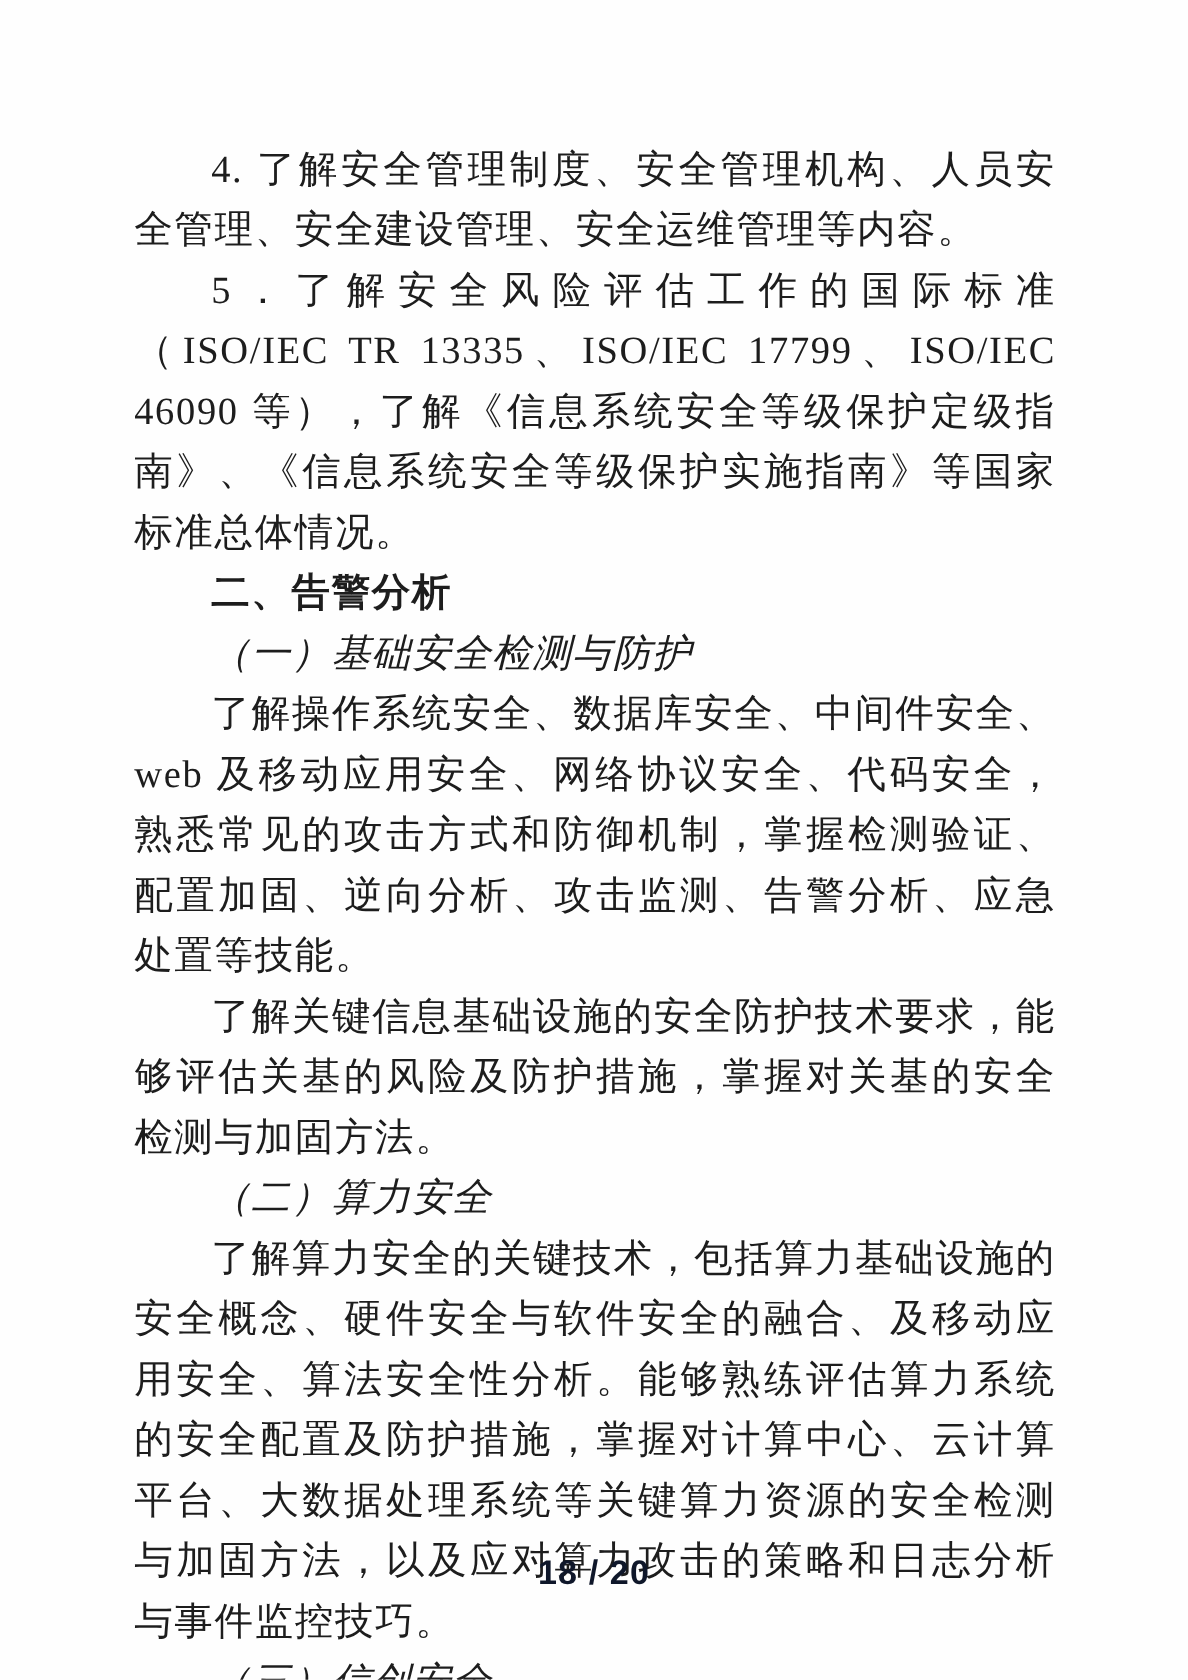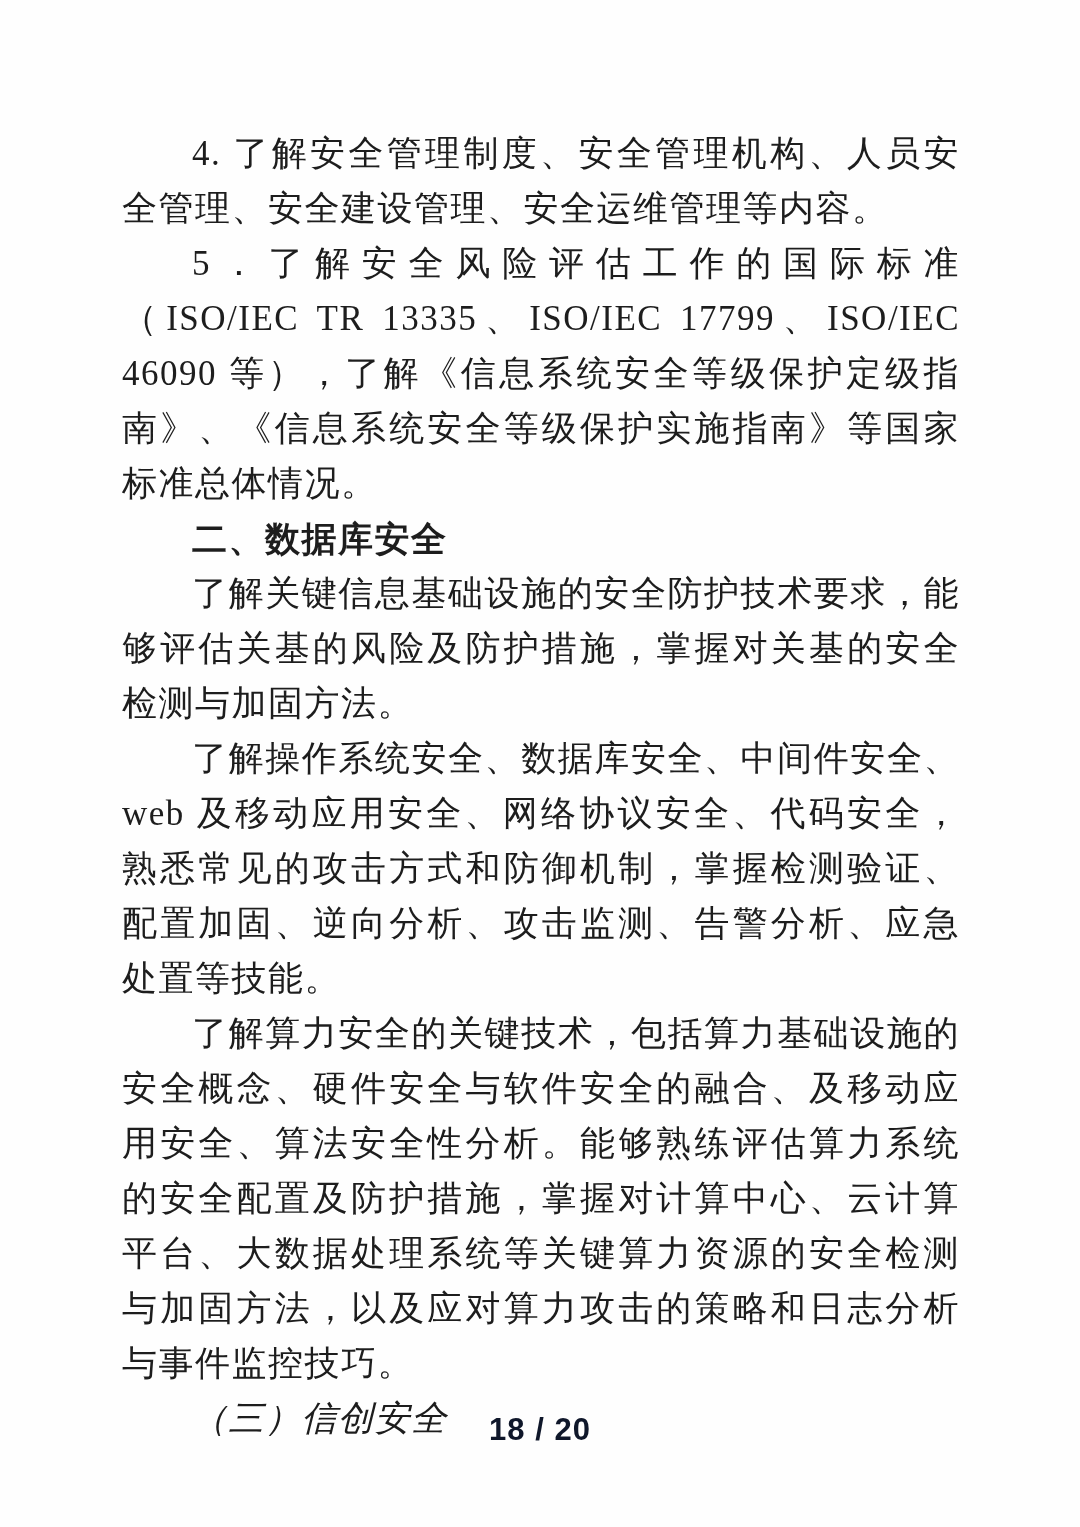--- a/index.html
+++ b/index.html
@@ -64,22 +64,24 @@
     color: #0f172a;
   }
 </style>
 </head>
 <body>
 
 <div class="page">
   <div class="content">
     <p class="body-para">4. 了解安全管理制度、安全管理机构、人员安全管理、安全建设管理、安全运维管理等内容。</p>
     <p class="body-para">5．了解安全风险评估工作的国际标准（ISO/IEC TR 13335、ISO/IEC 17799、ISO/IEC 46090 等），了解《信息系统安全等级保护定级指南》、《信息系统安全等级保护实施指南》等国家标准总体情况。</p>
-    <p class="section-heading">二、数据库安全</p>
+    <p class="section-heading">二、告警分析</p>
+    <p class="sub-heading">（一）基础安全检测与防护</p>
+    <p class="body-para">了解操作系统安全、数据库安全、中间件安全、web 及移动应用安全、网络协议安全、代码安全，熟悉常见的攻击方式和防御机制，掌握检测验证、配置加固、逆向分析、攻击监测、告警分析、应急处置等技能。</p>
     <p class="body-para">了解关键信息基础设施的安全防护技术要求，能够评估关基的风险及防护措施，掌握对关基的安全检测与加固方法。</p>
-    <p class="body-para">了解操作系统安全、数据库安全、中间件安全、web 及移动应用安全、网络协议安全、代码安全，熟悉常见的攻击方式和防御机制，掌握检测验证、配置加固、逆向分析、攻击监测、告警分析、应急处置等技能。</p>
+    <p class="sub-heading">（二）算力安全</p>
     <p class="body-para">了解算力安全的关键技术，包括算力基础设施的安全概念、硬件安全与软件安全的融合、及移动应用安全、算法安全性分析。能够熟练评估算力系统的安全配置及防护措施，掌握对计算中心、云计算平台、大数据处理系统等关键算力资源的安全检测与加固方法，以及应对算力攻击的策略和日志分析与事件监控技巧。</p>
     <p class="sub-heading">（三）信创安全</p>
 
   </div>
 
   <div class="page-footer">18 / 20</div>
 </div>
 
 </body></html>

